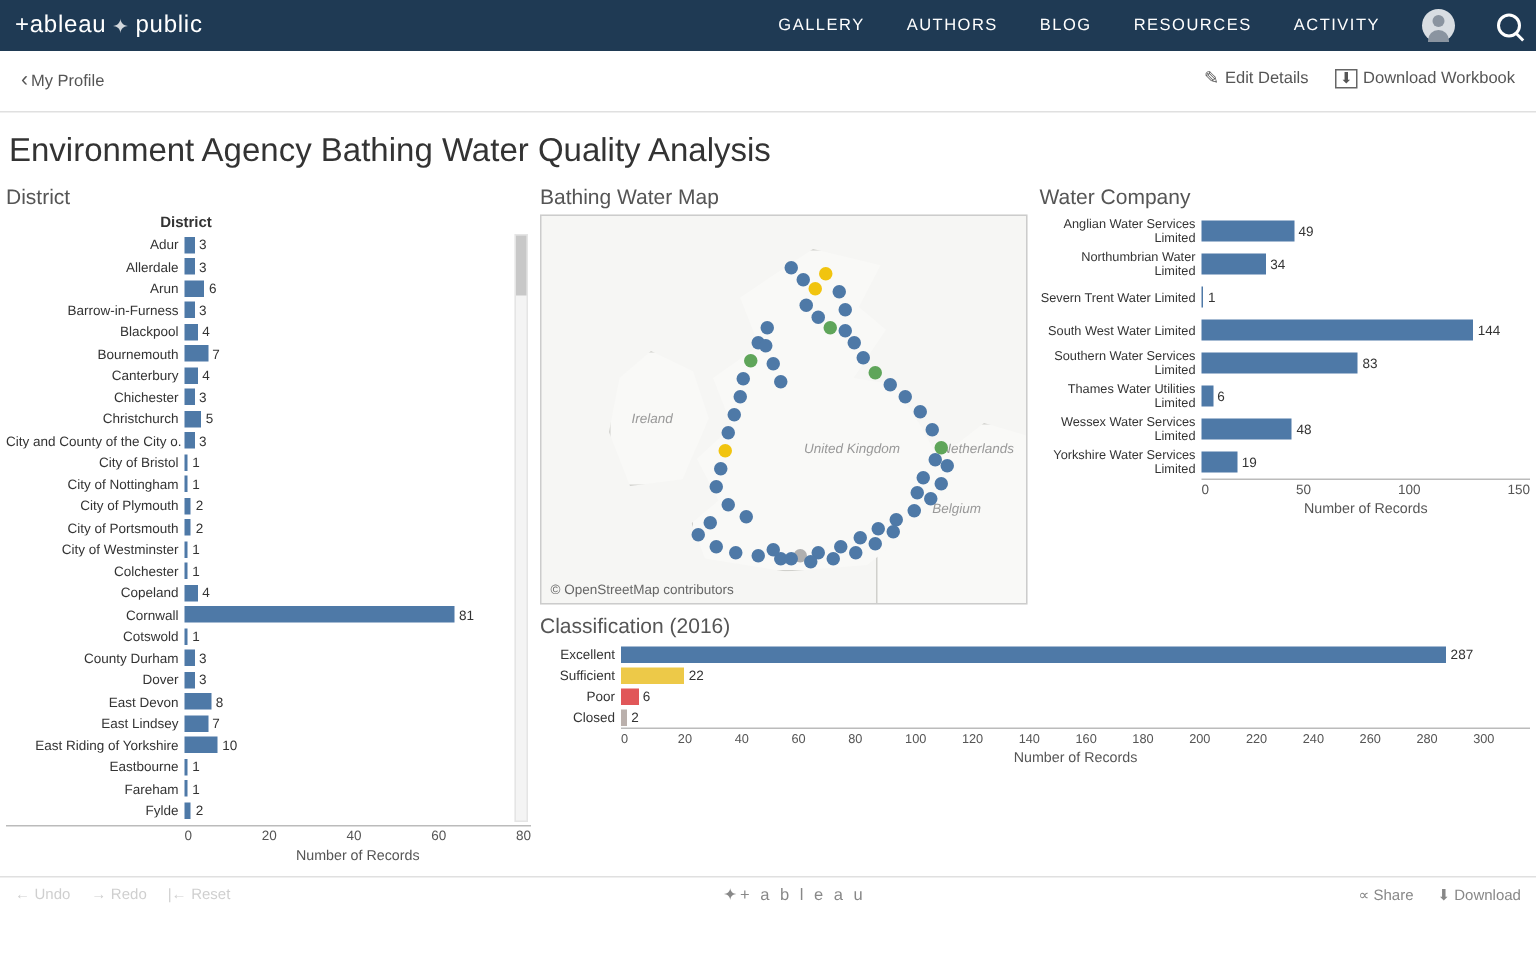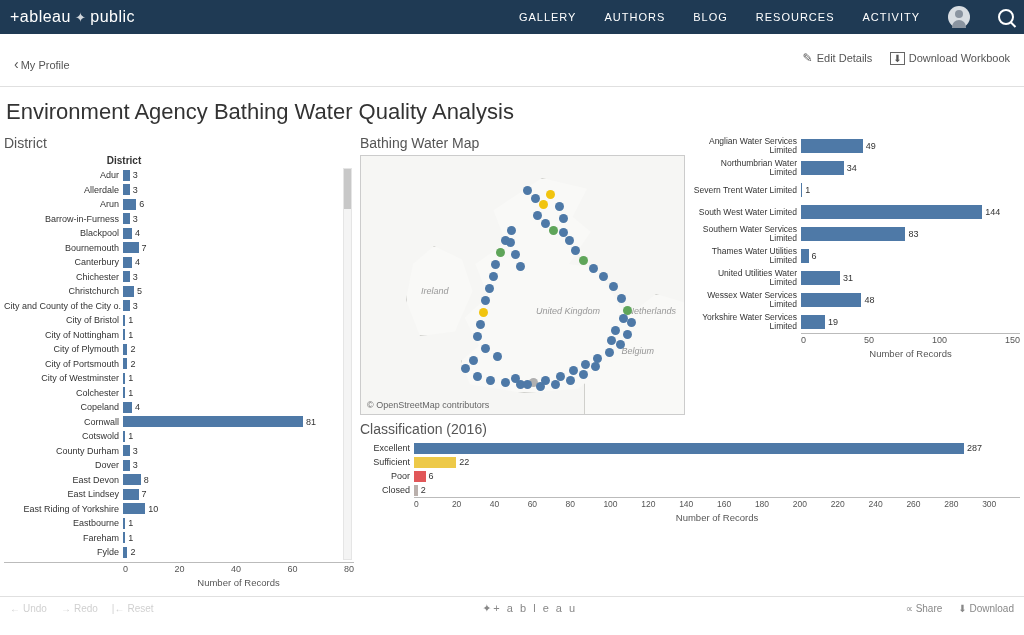--- a/index.html
+++ b/index.html
@@ -8,21 +8,21 @@
 .logo { color: #fff; font-size: 16px; letter-spacing: 0.5px; display:flex; align-items:center; gap:4px;}
 .logo .plus { font-size: 13px; opacity:.8; }
 nav { display: flex; align-items: center; gap: 28px; }
 nav a { color: #fff; text-decoration: none; font-size: 11px; letter-spacing: 1px; }
 .avatar { width: 22px; height: 22px; border-radius: 50%; background: #d8dde2; display:inline-block; position:relative;}
 .avatar::before{content:'';position:absolute;top:4px;left:7px;width:8px;height:8px;border-radius:50%;background:#8a94a0;}
 .avatar::after{content:'';position:absolute;bottom:0;left:4px;width:14px;height:8px;border-radius:8px 8px 0 0;background:#8a94a0;}
 .search-icon { width: 16px; height: 16px; border: 2px solid #fff; border-radius: 50%; position: relative; display:inline-block;}
 .search-icon::after { content:''; position:absolute; width:2px; height:7px; background:#fff; transform:rotate(-45deg); bottom:-5px; right:-2px; }
 .subheader { display:flex; justify-content:space-between; align-items:center; padding: 10px 14px 14px 14px; border-bottom: 1px solid #e0e0e0;}
-.back-link { font-size: 11px; color: #555; cursor: pointer; margin-top: 12px; }
+.back-link { font-size: 11px; color: #555; cursor: pointer; }
 .back-link::before { content:'‹'; font-size:14px; margin-right:2px; }
 .actions { display:flex; gap:18px;justify-content:space-between; }
 .action { font-size: 11px; color: #555; cursor: pointer; display:flex; align-items:center; gap:4px;}
 .pencil-icon::before { content:'✎'; font-size:12px; }
 .download-wb-icon::before { content:'⬇'; font-size:10px; border:1px solid #666; padding:0 2px;}
 h1.title { font-size: 22px; font-weight: 300; padding: 12px 6px 10px 6px; color:#333; }
 .dashboard { display: grid; grid-template-columns: 350px 1fr; gap: 6px; padding: 0 4px;}
 .panel-title { font-size: 14px; font-weight: 400; color:#555; margin-bottom: 4px; }
 .district { position:relative; }
 .district-head { font-size:10px; font-weight:600; text-align:center; margin-left:-110px; margin-bottom:2px;}
@@ -385,20 +385,21 @@
               <div class="dot" style="left: 155px; top: 106px;"></div>
               <div class="dot" style="left: 250px; top: 170px;"></div>
               <div class="dot" style="left: 258px; top: 158px;"></div>
               <div class="dot" style="left: 246px; top: 180px;"></div>
             </div>
           <div class="attrib">© OpenStreetMap contributors</div>
         </div>
       </div>
 
       <div>
+        <div class="panel-title">Water Company</div>
         <div class="wc-list" id="wc-list">
             <div class="row">
               <div class="row-label">Anglian Water Services Limited</div>
               <div class="row-bar-cell">
                 <div class="bar" style="height:14px;width:61.64516129032258px"></div>
                 <span class="row-val">49</span>
               </div>
             </div>
             <div class="row">
               <div class="row-label">Northumbrian Water Limited</div>
@@ -426,27 +427,20 @@
               <div class="row-bar-cell">
                 <div class="bar" style="height:14px;width:104.41935483870968px"></div>
                 <span class="row-val">83</span>
               </div>
             </div>
             <div class="row">
               <div class="row-label">Thames Water Utilities Limited</div>
               <div class="row-bar-cell">
                 <div class="bar" style="height:14px;width:7.548387096774194px"></div>
                 <span class="row-val">6</span>
-              </div>
-            </div>
-            <div class="row">
-              <div class="row-label">United Utilities Water Limited</div>
-              <div class="row-bar-cell">
-                <div class="bar" style="height:14px;width:39px"></div>
-                <span class="row-val">31</span>
               </div>
             </div>
             <div class="row">
               <div class="row-label">Wessex Water Services Limited</div>
               <div class="row-bar-cell">
                 <div class="bar" style="height:14px;width:60.38709677419355px"></div>
                 <span class="row-val">48</span>
               </div>
             </div>
             <div class="row">

